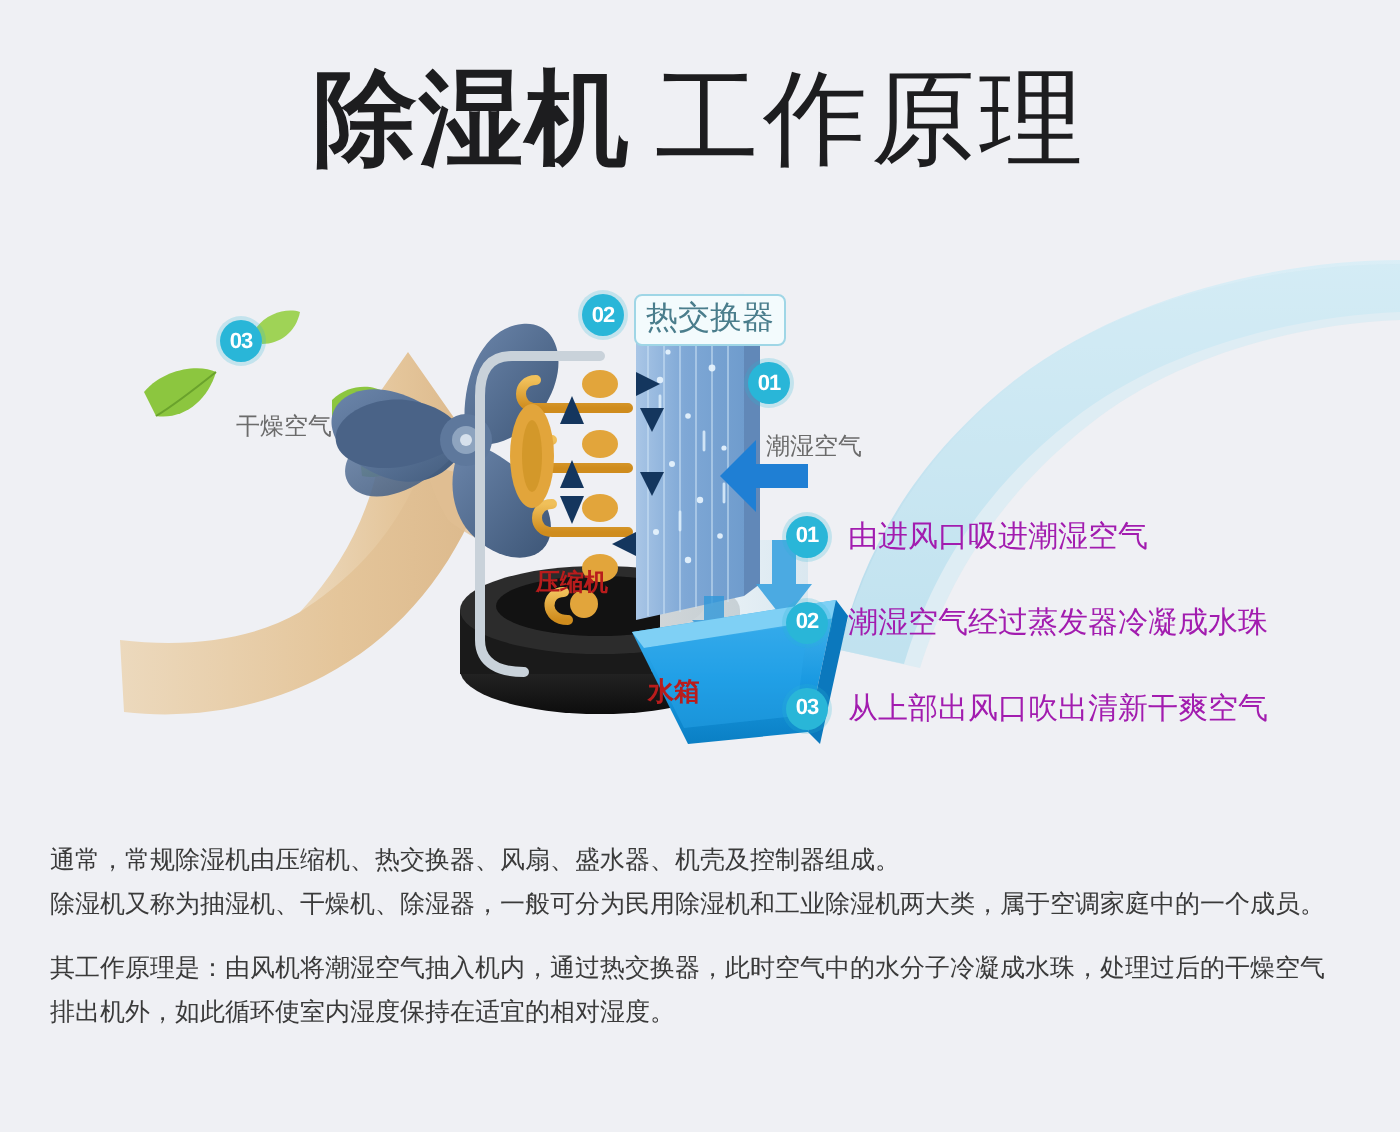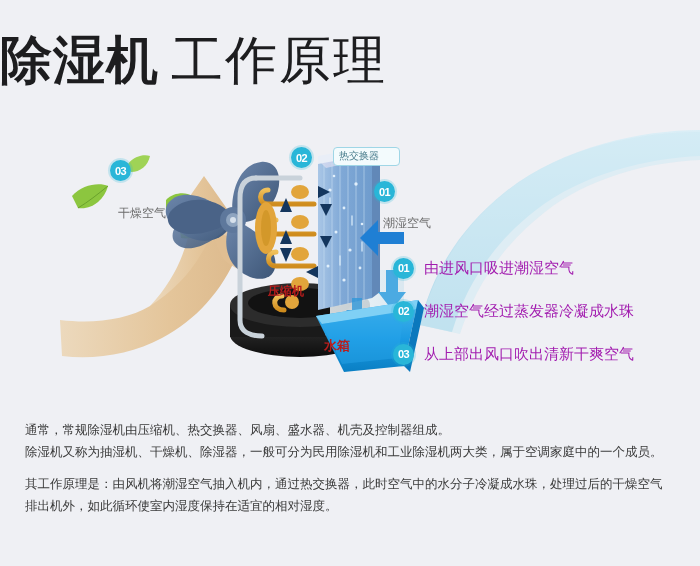--- a/index.html
+++ b/index.html
@@ -9,20 +9,21 @@
     font-family:"Liberation Sans","DejaVu Sans",sans-serif;
     color:#333;
     overflow:hidden;
     position:relative;
   }
   #root{position:relative;width:700px;height:566px;}
 
   
   .title{
     position:absolute;left:0;top:34px;width:700px;
+    text-align:center;
     white-space:nowrap;
     line-height:1;
   }
   .title .t1{
     font-size:52px;font-weight:bold;color:#1d1d1f;
     letter-spacing:1px;
     font-family:"DejaVu Sans","Liberation Sans",sans-serif;
   }
   .title .t2{
     font-size:52px;font-weight:normal;color:#1d1d1f;
@@ -51,26 +52,25 @@
     color:#6b6b6b;
     white-space:nowrap;
     font-family:"DejaVu Sans","Liberation Sans",sans-serif;
   }
   .diaglabel.light{color:#b91c1c;font-weight:bold;}
   .bubble{
     position:absolute;
     border:1px solid #9fd6e6;
     background:#f3fbfd;
     border-radius:4px;
-    padding:1px 20px 2px 5px;
-    font-size:10px;
+    padding:1px 5px 2px 5px;
+    font-size:16px;
     color:#4a7d8c;
     white-space:nowrap;
     font-family:"DejaVu Sans","Liberation Sans",sans-serif;
-    margin-left:16px;
   }
 
   
   .legend{position:absolute;left:393px;top:256px;width:300px;}
   .legend .row{
     display:flex;align-items:center;
     height:24px;margin-bottom:19px;
   }
   .legend .row .bdg{
     flex:0 0 auto;

